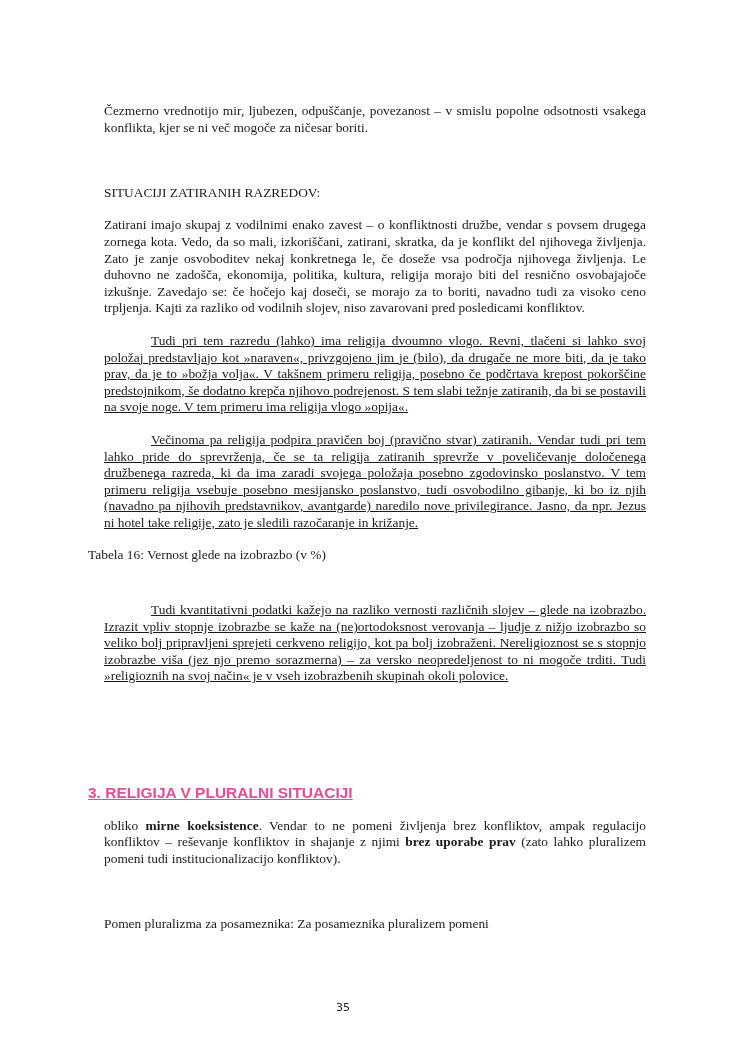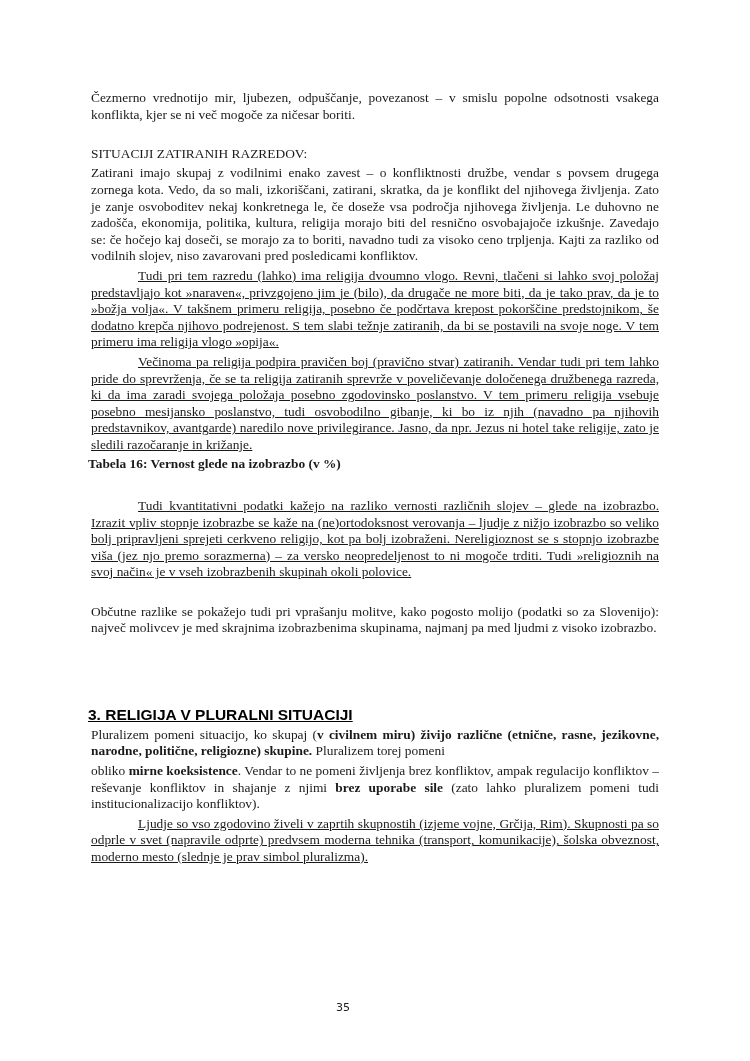--- a/index.html
+++ b/index.html
@@ -2,27 +2,27 @@
 <html><head>
 <meta charset="utf-8">
 <style>
   html, body { margin: 0; padding: 0; background: #ffffff; }
   body { width: 750px; height: 1061px; position: relative; overflow: hidden; }
   .page {
     position: absolute; left: 88px; top: 87px; width: 574px;
     font-family: "Liberation Serif", serif; font-size: 13.4px; line-height: 16.6px;
     color: #1a1a1a;
   }
-  .p { margin: 3px; text-align: justify; }
+  .p { margin: 16px; text-align: justify; }
   .indent { text-indent: 47px; text-decoration: underline; }
   .gap { height: 16.6px; }
-  .caption { font-weight: bold; margin: 3px 0 0 0; }
+  .caption { font-weight: normal; margin: 3px 0 0 0; }
   .h3 {
     font-family: "Liberation Sans", sans-serif; font-weight: bold; font-size: 15.5px;
-    text-decoration: underline; margin: 0; line-height: 18px; color: #000000;
+    text-decoration: underline; margin: 0; line-height: 18px; color: #ec4899;
   }
   b { font-weight: bold; }
   .pagenum {
     position: absolute; top: 1001px; left: 0; width: 686px; text-align: center;
     font-family: "DejaVu Sans", sans-serif; font-size: 11px; color: #222;
   }
 </style>
 </head>
 <body>
 
@@ -30,24 +30,22 @@
   <p class="p">Čezmerno vrednotijo mir, ljubezen, odpuščanje, povezanost – v smislu popolne odsotnosti vsakega konflikta, kjer se ni več mogoče za ničesar boriti.</p>
   <div class="gap"></div>
   <p class="p">SITUACIJI ZATIRANIH RAZREDOV:</p>
   <p class="p">Zatirani imajo skupaj z vodilnimi enako zavest – o konfliktnosti družbe, vendar s povsem drugega zornega kota. Vedo, da so mali, izkoriščani, zatirani, skratka, da je konflikt del njihovega življenja. Zato je zanje osvoboditev nekaj konkretnega le, če doseže vsa področja njihovega življenja. Le duhovno ne zadošča, ekonomija, politika, kultura, religija morajo biti del resnično osvobajajoče izkušnje. Zavedajo se: če hočejo kaj doseči, se morajo za to boriti, navadno tudi za visoko ceno trpljenja. Kajti za razliko od vodilnih slojev, niso zavarovani pred posledicami konfliktov.</p>
   <p class="p indent">Tudi pri tem razredu (lahko) ima religija dvoumno vlogo. Revni, tlačeni si lahko svoj položaj predstavljajo kot »naraven«, privzgojeno jim je (bilo), da drugače ne more biti, da je tako prav, da je to »božja volja«. V takšnem primeru religija, posebno če podčrtava krepost  pokorščine predstojnikom, še dodatno krepča njihovo podrejenost. S tem slabi težnje zatiranih, da bi se postavili na svoje noge. V tem primeru ima religija vlogo »opija«.</p>
   <p class="p indent">Večinoma pa religija podpira pravičen boj (pravično stvar) zatiranih. Vendar tudi pri tem lahko pride do sprevrženja, če se ta religija zatiranih sprevrže v poveličevanje določenega družbenega razreda, ki da ima zaradi svojega položaja posebno zgodovinsko poslanstvo. V tem primeru religija vsebuje posebno mesijansko poslanstvo, tudi osvobodilno gibanje, ki bo iz njih (navadno pa njihovih predstavnikov, avantgarde) naredilo nove privilegirance. Jasno, da npr. Jezus ni hotel take religije, zato je sledili razočaranje in križanje.</p>
   <p class="p caption">Tabela 16: Vernost glede na izobrazbo (v %)</p>
   <div class="gap" style="height:22px"></div>
   <p class="p indent">Tudi kvantitativni podatki kažejo na razliko vernosti različnih slojev – glede na izobrazbo. Izrazit vpliv stopnje izobrazbe se kaže na (ne)ortodoksnost verovanja – ljudje z nižjo izobrazbo so veliko bolj pripravljeni sprejeti cerkveno religijo, kot pa bolj izobraženi. Nereligioznost se s stopnjo izobrazbe viša (jez njo premo sorazmerna) – za versko neopredeljenost to ni mogoče trditi. Tudi »religioznih na svoj način« je v vseh izobrazbenih skupinah okoli polovice.</p>
   <div class="gap"></div>
-  <p class="p">Občutne razlike se pokažejo tudi pri vprašanju molitve, kako pogosto molijo (podatki so za Slovenijo): največ molivcev je med skrajnima izobrazbenima skupinama, najmanj pa med ljudmi z visoko izobrazbo.</p>
   <div class="gap" style="height:26px"></div>
   <div class="gap" style="height:26px"></div>
   <div class="gap" style="height:14px"></div>
   <h3 class="h3">3. RELIGIJA V PLURALNI SITUACIJI</h3>
-  <p class="p"><span>Pluralizem pomeni situacijo, ko skupaj (</span><b>v civilnem miru) živijo različne (etnične, rasne, jezikovne, narodne, politične, religiozne) skupine.</b><span> Pluralizem torej pomeni</span></p>
-  <p class="p"><span>obliko </span><b>mirne koeksistence</b><span>. Vendar to ne pomeni življenja brez konfliktov, ampak  regulacijo konfliktov – reševanje konfliktov in shajanje z njimi </span><b>brez uporabe sile</b><span> (zato lahko pluralizem pomeni tudi institucionalizacijo konfliktov).</span></p>
-  <p class="p indent">Ljudje so vso zgodovino živeli v zaprtih skupnostih (izjeme vojne, Grčija, Rim). Skupnosti pa so odprle v svet (napravile odprte) predvsem moderna tehnika (transport, komunikacije), šolska obveznost, moderno mesto (slednje je prav simbol pluralizma).</p>
+  <p class="p"><span>obliko </span><b>mirne koeksistence</b><span>. Vendar to ne pomeni življenja brez konfliktov, ampak  regulacijo konfliktov – reševanje konfliktov in shajanje z njimi </span><b>brez uporabe prav</b><span> (zato lahko pluralizem pomeni tudi institucionalizacijo konfliktov).</span></p>
   <div class="gap"></div>
+  <p class="p">Pomen pluralizma za posameznika: Za posameznika pluralizem pomeni</p>
 </div>
 
 <div class="pagenum">35</div>
 
 </body></html>

